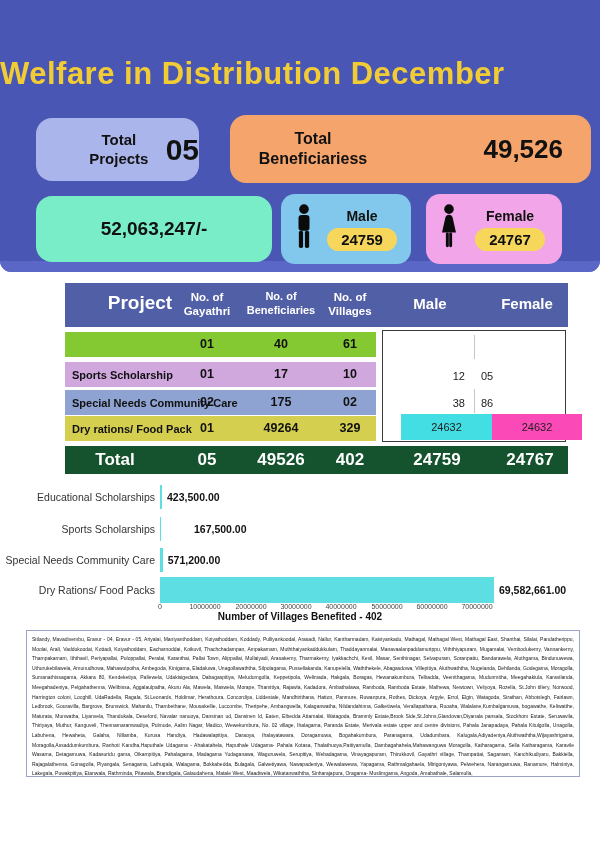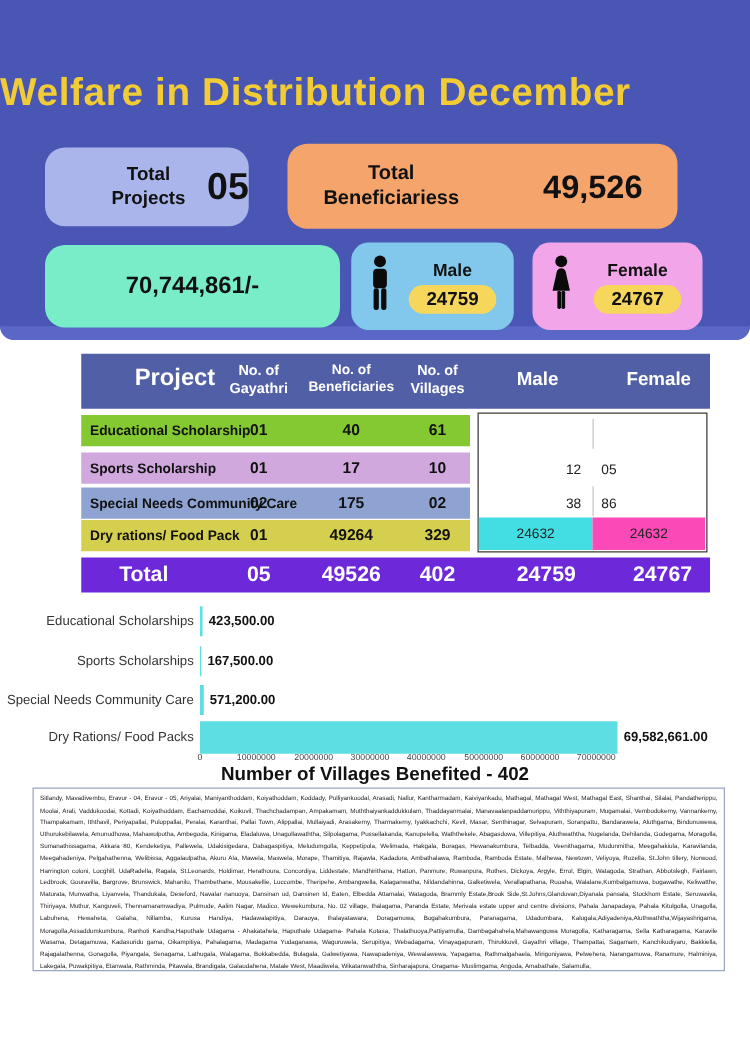--- a/index.html
+++ b/index.html
@@ -11,21 +11,21 @@
   .abs{position:absolute;}
 
   
   .banner{left:0;top:0;width:600px;height:272px;background:#4A56B3;border-radius:0 0 12px 12px;}
   .banner-edge{left:0;top:261px;width:600px;height:11px;background:#5A67C6;border-radius:0 0 12px 12px;}
   .main-title{left:0;top:56px;width:600px;text-align:left;color:#F2CC35;
     font-size:31px;font-weight:bold;letter-spacing:.5px;}
 
   .card{border-radius:16px;display:flex;align-items:center;justify-content:center;color:#111;}
   .card-projects{left:36px;top:118px;width:163px;height:63px;background:#AAB5EC;gap:12px;}
-  .card-benef{left:230px;top:115px;width:312px;height:68px;background:#F5A46C;gap:30px;justify-content:space-between;padding:0 28px;box-sizing:border-box;}
+  .card-benef{left:230px;top:115px;width:361px;height:68px;background:#F5A46C;gap:30px;justify-content:space-between;padding:0 28px;box-sizing:border-box;}
   .card-value{left:36px;top:196px;width:236px;height:66px;background:#79EDC8;gap:10px;padding:0 10px;box-sizing:border-box;}
   .card-male{left:281px;top:194px;width:130px;height:70px;background:#82C8EC;border-radius:14px;}
   .card-female{left:426px;top:194px;width:136px;height:70px;background:#F2A6E9;border-radius:14px;}
   .stat-label{font-size:15px;font-weight:bold;text-align:center;line-height:1.25;}
   .stat-value-big{font-size:30px;font-weight:bold;}
   .stat-value-med{font-size:26px;font-weight:bold;}
   .stat-value-amount{font-size:19px;font-weight:bold;white-space:nowrap;}
   .gender-card-inner{display:flex;align-items:center;gap:8px;padding:6px 10px 6px 12px;width:100%;box-sizing:border-box;}
   .gender-icon{flex:0 0 auto;}
   .gender-right{flex:1;display:flex;flex-direction:column;align-items:center;gap:4px;}
@@ -53,46 +53,46 @@
   .row-2{top:390px;background:#8FA3D2;}
   .row-3{top:416px;background:#D5CF50;}
 
   .gender-box{left:382px;top:330px;width:184px;height:112px;background:#fff;border:1.5px solid #3a3a3a;box-sizing:border-box;}
   .gb-row{position:absolute;left:0;width:181px;height:22px;font-size:11px;color:#222;}
   .gb-row .m{position:absolute;left:0;top:0;width:82px;height:22px;text-align:right;line-height:22px;}
   .gb-row .f{position:absolute;left:98px;top:0;width:80px;height:22px;text-align:left;line-height:22px;}
   .gb-r0{top:5px;} .gb-r1{top:34px;} .gb-r2{top:61px;}
   .gb-div{position:absolute;left:91px;width:1px;background:#c6c6c6;}
   .gb-div0{top:4px;height:24px;} .gb-div2{top:58px;height:24px;}
-  .gb-cell{position:absolute;top:83px;height:26px;line-height:26px;text-align:center;font-size:11px;color:#222;}
+  .gb-cell{position:absolute;top:83px;height:26px;line-height:26px;text-align:center;font-size:11px;color:#222;margin-left:18px;}
   .gb-cell-m{left:0;width:91px;background:#43DEE4;}
   .gb-cell-f{left:91px;width:90px;background:#FB49B7;}
 
-  .tbl-total{left:65px;top:446px;width:503px;height:28px;background:#6d28d9;color:#fff;}
+  .tbl-total{left:65px;top:446px;width:503px;height:28px;background:#14532d;color:#fff;}
   .tbl-total span{position:absolute;text-align:center;font-weight:bold;font-size:17px;top:4px;}
   .t-label{left:20px;width:60px;font-size:19px;top:2px;}
   .t-projects{left:112px;width:60px;}
   .t-benef{left:181px;width:70px;}
   .t-villages{left:255px;width:60px;}
   .t-male{left:337px;width:70px;}
   .t-female{left:430px;width:70px;}
 
   
   .chart-label{position:absolute;right:445px;width:200px;text-align:right;font-size:10.5px;color:#333;line-height:24px;white-space:nowrap;}
   .cl-0{top:485px;} .cl-1{top:517px;} .cl-2{top:548px;} .cl-3{top:578px;}
   .chart-row{position:absolute;left:160px;height:24px;display:flex;align-items:center;}
-  .cr-0{top:485px;} .cr-1{top:517px;} .cr-2{top:548px;} .cr-3{top:577px;height:26px;}
+  .cr-0{top:485px;} .cr-1{top:517px;gap:28px;} .cr-2{top:548px;} .cr-3{top:577px;height:26px;}
   .bar{height:100%;background:#5CDEE2;flex:0 0 auto;}
   .bar-value{margin-left:5px;font-size:10.5px;font-weight:bold;color:#111;white-space:nowrap;}
   .tick{position:absolute;top:603px;transform:translateX(-50%);font-size:7px;color:#444;}
   .tick:nth-of-type(1){left:160px;} .tick:nth-of-type(2){left:205px;}
   .tick:nth-of-type(3){left:251px;} .tick:nth-of-type(4){left:296px;}
   .tick:nth-of-type(5){left:341px;} .tick:nth-of-type(6){left:387px;}
   .tick:nth-of-type(7){left:432px;} .tick:nth-of-type(8){left:477px;}
-  .chart-title{left:0;top:611px;width:600px;text-align:center;font-size:15px;font-weight:bold;color:#111;}
+  .chart-title{left:0;top:611px;width:600px;text-align:center;font-size:10px;font-weight:bold;color:#111;}
 
   
   .villages-box{left:26px;top:630px;width:554px;height:147px;border:1px solid #9aa5c4;box-sizing:border-box;
     padding:4px 5px;overflow:hidden;background:#fff;}
   .villages-text{font-size:5px;line-height:9.6px;color:#1a1a1a;text-align:justify;}
 </style>
 </head>
 <body>
 
 <div class="abs banner">
@@ -103,21 +103,21 @@
     <div class="stat-label" style="width:72px;margin-left:48px;">Total Projects</div>
     <div class="stat-value-big">05</div>
   </div>
 
   <div class="abs card card-benef">
     <div class="stat-label" style="width:110px;font-size:16px;">Total Beneficiariess</div>
     <div class="stat-value-med">49,526</div>
   </div>
 
   <div class="abs card card-value">
-    <div class="stat-value-amount">70,744,861/-</div>
+    <div class="stat-value-amount">52,063,247/-</div>
   </div>
 
   <div class="abs card card-male">
     <div class="gender-card-inner">
       <span class="gender-icon">
         <svg width="22" height="48" viewBox="0 0 24 50" fill="#0b0b0b">
           <circle cx="12" cy="5.5" r="5.2"></circle>
           <rect x="6" y="12" width="12" height="17" rx="3.5"></rect>
           <rect x="6.4" y="29" width="4.6" height="19" rx="2"></rect>
           <rect x="13" y="29" width="4.6" height="19" rx="2"></rect>
@@ -151,21 +151,20 @@
 <div class="abs tbl-header">
   <span class="h-project">Project</span>
   <span class="h-projects">No. of Gayathri</span>
   <span class="h-benef">No. of Beneficiaries</span>
   <span class="h-villages">No. of Villages</span>
   <span class="h-male">Male</span>
   <span class="h-female">Female</span>
 </div>
 
 <div class="abs trow row-0">
-  <span class="rlabel">Educational Scholarship</span>
   <span class="num n-projects">01</span>
   <span class="num n-benef">40</span>
   <span class="num n-villages">61</span>
 </div>
 <div class="abs trow row-1">
   <span class="rlabel">Sports Scholarship</span>
   <span class="num n-projects">01</span>
   <span class="num n-benef">17</span>
   <span class="num n-villages">10</span>
 </div>

